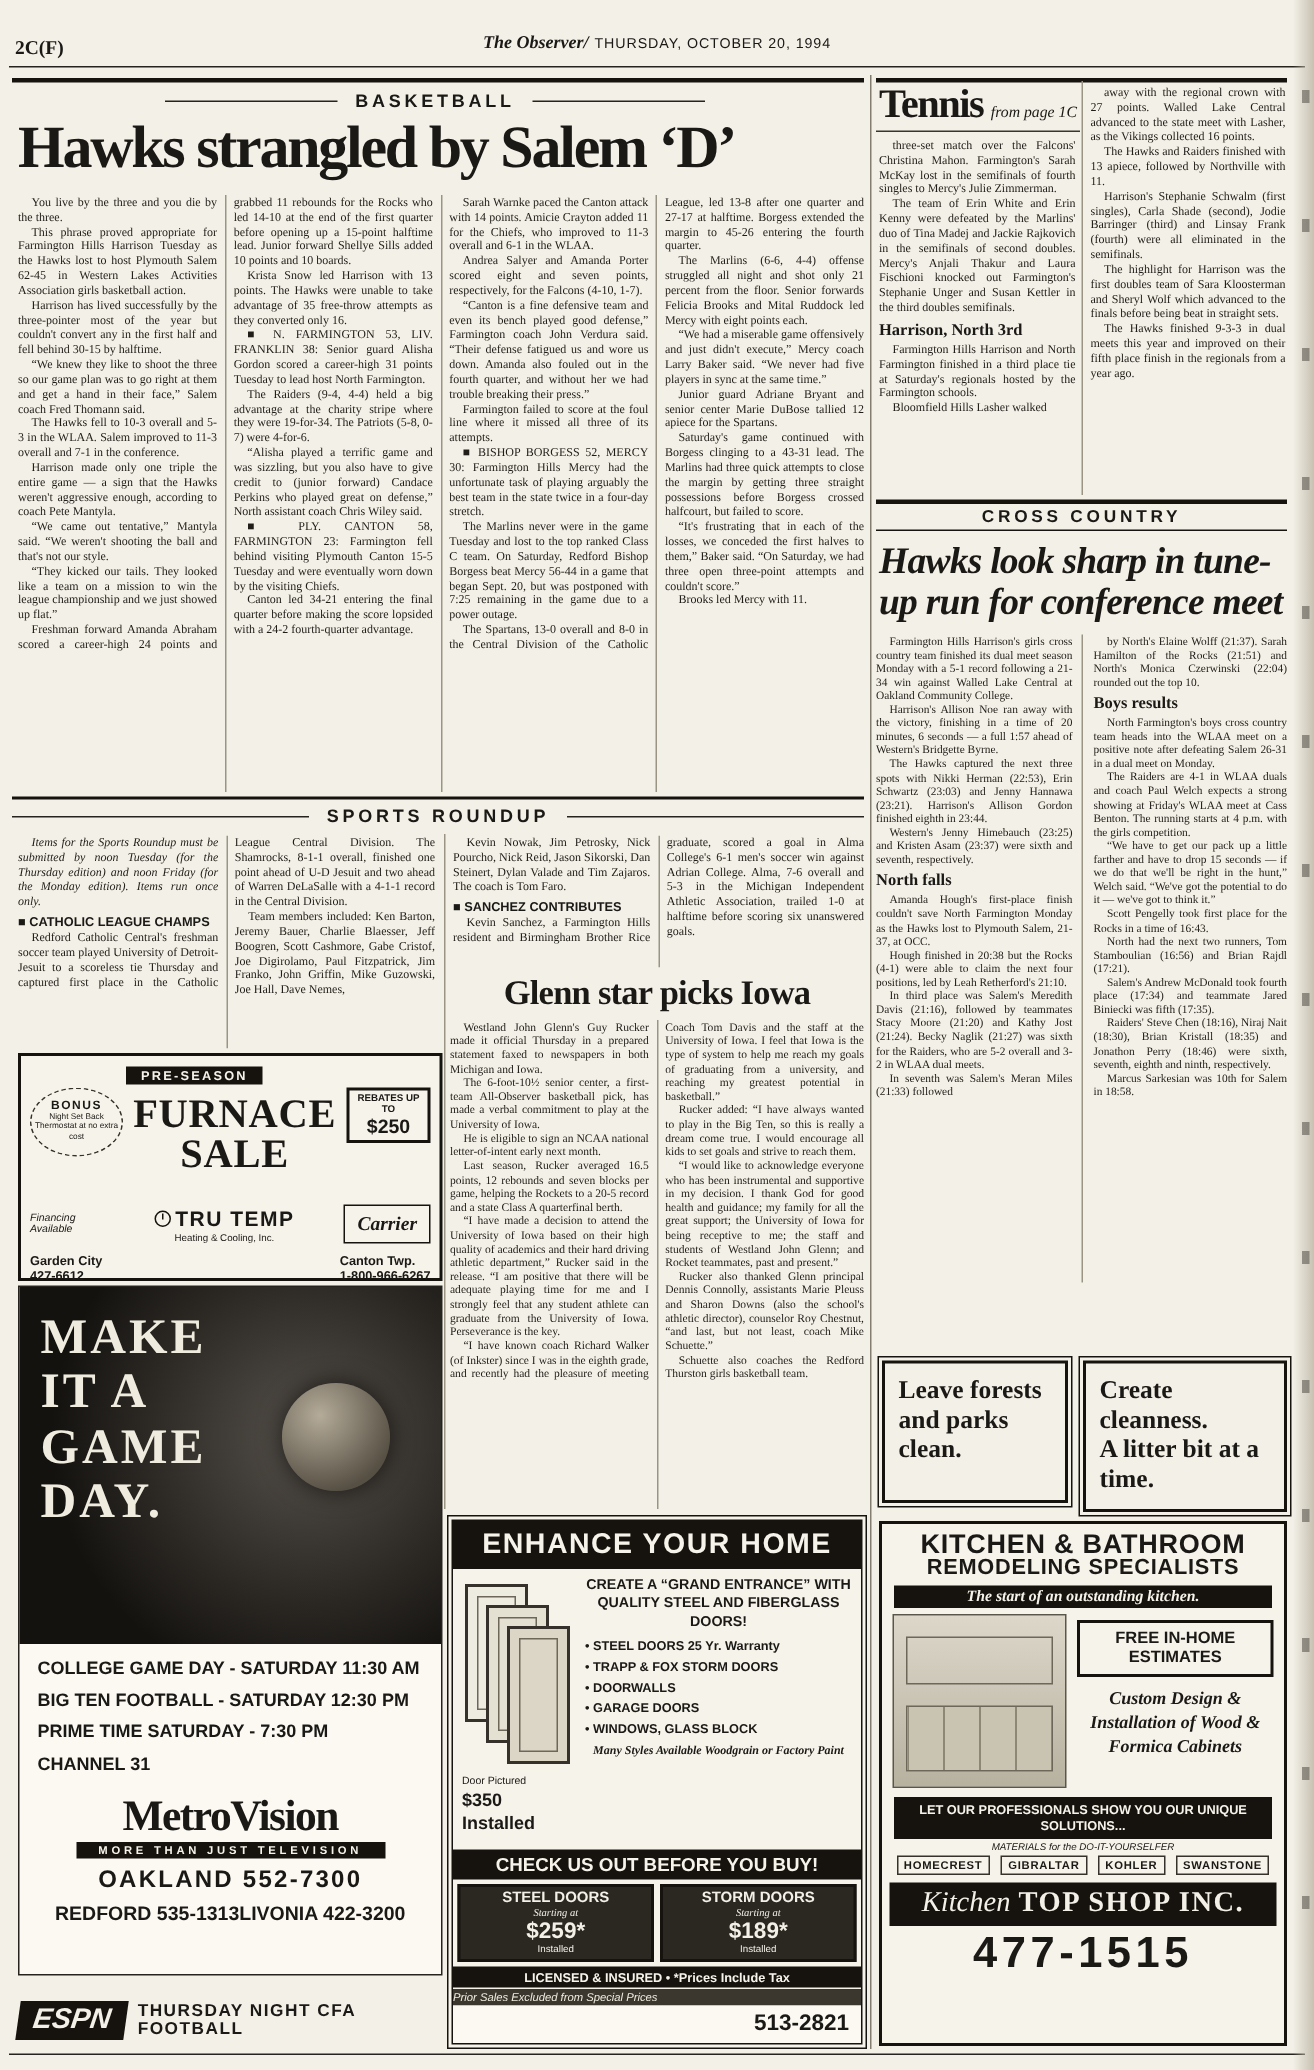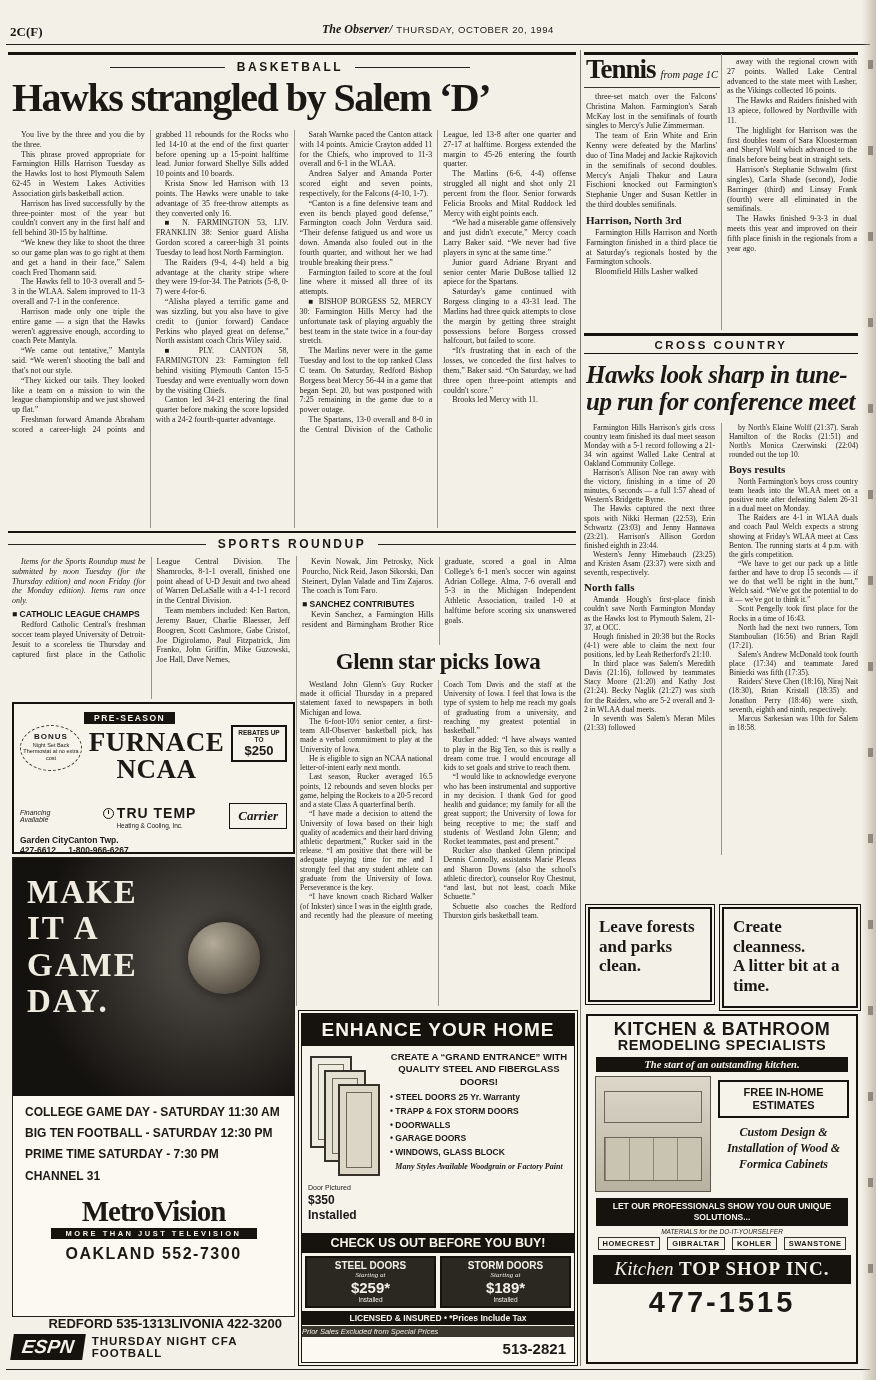--- a/index.html
+++ b/index.html
@@ -97,21 +97,21 @@
   .fs-mid { display:flex; align-items:center; justify-content:space-between; margin-top:20px; }
   .fs-financing { font-style:italic; font-size:7px; width:50px; }
   .fs-trutemp { text-align:center; }
   .clock-icon { display:inline-block; width:11px; height:11px; border:1.5px solid #16130f; border-radius:50%;
     position:relative; vertical-align:middle; margin-right:3px; }
   .clock-icon::after { content:""; position:absolute; left:4px; top:1px; width:1.5px; height:4px; background:#16130f; }
   .fs-tt-name { font-weight:700; font-size:14px; letter-spacing:1px; }
   .fs-tt-sub { display:block; font-size:6.5px; }
   .fs-carrier { border:1.5px solid #16130f; font-family:"Liberation Serif", serif; font-style:italic;
     font-weight:700; font-size:13px; padding:4px 8px; }
-  .fs-bottom { display:flex; margin-top:6px; font-weight:700; font-size:8.5px; }
+  .fs-bottom { display:flex; justify-content:space-between; margin-top:6px; font-weight:700; font-size:8.5px; }
   .fs-bottom .loc { display:block; font-weight:700; }
   .fs-tag { text-align:right; font-style:italic; font-size:6.5px; margin-top:2px; }
 
   
   #ad-gameday { position:absolute; top:857px; left:12px; width:283px; height:460px;
     border:1px solid #26231e; background:#fbf9f2; }
   .gd-photo { height:238px; position:relative;
     background:radial-gradient(circle at 68% 42%, #55504a, #14120f 72%); }
   .gd-ball { position:absolute; right:34px; top:64px; width:72px; height:72px; border-radius:50%;
     background:radial-gradient(circle at 35% 30%, #b4ab99, #564f43 75%); box-shadow:0 0 16px rgba(0,0,0,.65); }
@@ -120,22 +120,22 @@
   .gd-text span { display:block; }
   .gd-listings { padding:10px 6px 2px 12px; }
   .gd-listing { font-family:"Liberation Sans", sans-serif; font-weight:700; font-size:12px;
     margin-bottom:8px; text-indent:0; text-align:left; line-height:1.1; }
   .gd-brand { text-align:center; margin-top:2px; }
   .gd-brand-name { font-family:Liberation Serif, serif; font-weight:700; font-size:29px; letter-spacing:-1px; }
   .gd-brand-bar { background:#16130f; color:#f6f3ea; font-family:"Liberation Sans", sans-serif;
     font-weight:700; font-size:7.5px; letter-spacing:2.5px; width:206px; margin:0 auto; padding:1px 0; }
   .gd-region1 { text-align:center; font-family:"Liberation Sans", sans-serif; font-weight:700;
     font-size:16px; letter-spacing:1.5px; margin-top:6px; }
-  .gd-cities { display:flex; justify-content:flex-end; padding:5px 12px 0;
-    font-family:"Liberation Sans", sans-serif; font-weight:700; font-size:13px;margin-top:48px; }
+  .gd-cities { display:flex; justify-content:center; padding:5px 12px 0;
+    font-family:"Liberation Sans", sans-serif; font-weight:700; font-size:13px; }
 
   
   #ad-espn { position:absolute; top:1332px; left:12px; width:283px; height:30px;
     display:flex; align-items:center; gap:8px; }
   .espn-logo { background:#16130f; color:#f3f0e7; font-family:"Liberation Sans", sans-serif;
     font-style:italic; font-weight:700; font-size:19px; padding:2px 10px; transform:skew(-8deg); }
   .espn-text { font-family:"Liberation Sans", sans-serif; font-weight:700; font-size:11.5px; letter-spacing:1px; }
 
   
   #ad-doors { position:absolute; top:1010px; left:298px; width:280px; height:356px;
@@ -270,22 +270,22 @@
       </div>
     <div class="subhead">Harrison, North 3rd</div>
     <div>
         <p class="para">Farmington Hills Harrison and North Farmington finished in a third place tie at Saturday's regionals hosted by the Farmington schools.</p>
         <p class="para">Bloomfield Hills Lasher walked</p>
       </div>
   </div>
   <div id="tennis-col2">
       <p class="para">away with the regional crown with 27 points. Walled Lake Central advanced to the state meet with Lasher, as the Vikings collected 16 points.</p>
       <p class="para">The Hawks and Raiders finished with 13 apiece, followed by Northville with 11.</p>
+      <p class="para">Harrison's Stephanie Schwalm (first singles), Carla Shade (second), Jodie Barringer (third) and Linsay Frank (fourth) were all eliminated in the semifinals.</p>
       <p class="para">The highlight for Harrison was the first doubles team of Sara Kloosterman and Sheryl Wolf which advanced to the finals before being beat in straight sets.</p>
-      <p class="para">Harrison's Stephanie Schwalm (first singles), Carla Shade (second), Jodie Barringer (third) and Linsay Frank (fourth) were all eliminated in the semifinals.</p>
       <p class="para">The Hawks finished 9-3-3 in dual meets this year and improved on their fifth place finish in the regionals from a year ago.</p>
     </div>
 
   <div id="cc-box">
     <div id="cc-kicker">CROSS COUNTRY</div>
     <h2 id="cc-headline">Hawks look sharp in tune-up run for conference meet</h2>
     <div id="cc-cols">
       <div class="cc-col">
         <div>
             <p class="para">Farmington Hills Harrison's girls cross country team finished its dual meet season Monday with a 5-1 record following a 21-34 win against Walled Lake Central at Oakland Community College.</p>
@@ -356,21 +356,21 @@
       <p class="para">Schuette also coaches the Redford Thurston girls basketball team.</p>
     </div>
 
   <div id="ad-furnace">
     <div class="fs-banner">PRE-SEASON</div>
     <div class="fs-titlerow">
       <div class="fs-bonus">
         <b>BONUS</b>
         <span>Night Set Back Thermostat at no extra cost</span>
       </div>
-      <div class="fs-title">FURNACE NCAA</div>
+      <div class="fs-title">FURNACE SALE</div>
       <div class="fs-rebates">
         <span class="lbl">REBATES UP TO</span>
         <span class="amt">$250</span>
       </div>
     </div>
     <div class="fs-mid">
       <span class="fs-financing">Financing Available</span>
       <div class="fs-trutemp">
         <span class="clock-icon"></span><span class="fs-tt-name">TRU TEMP</span>
         <span class="fs-tt-sub">Heating &amp; Cooling, Inc.</span>

